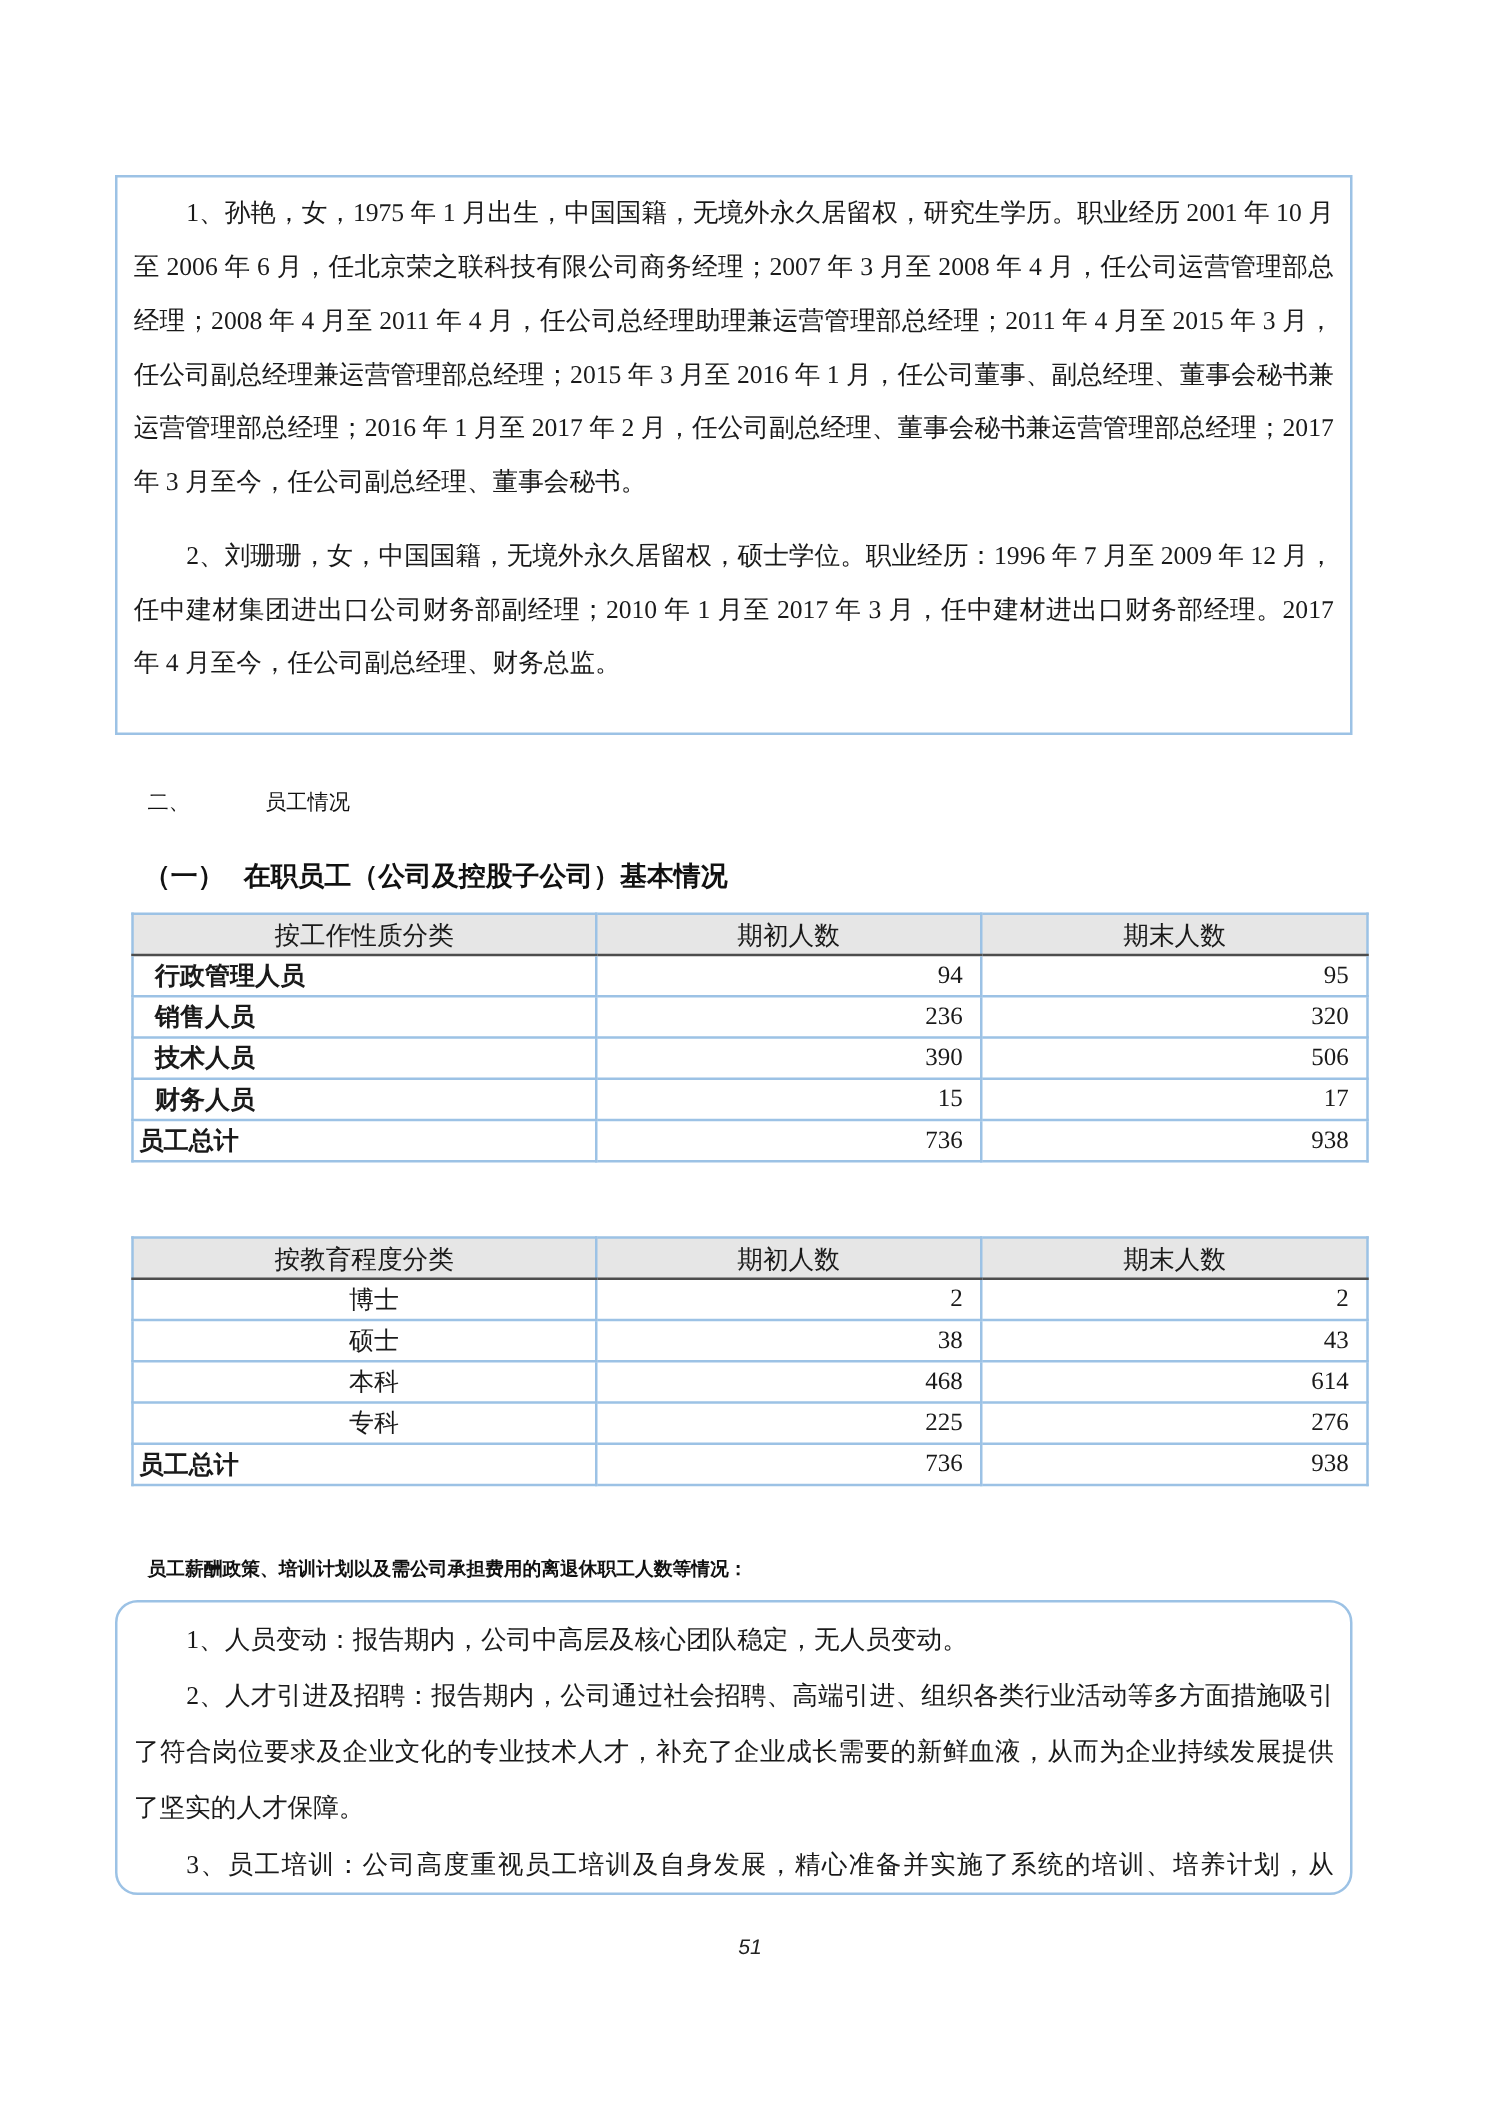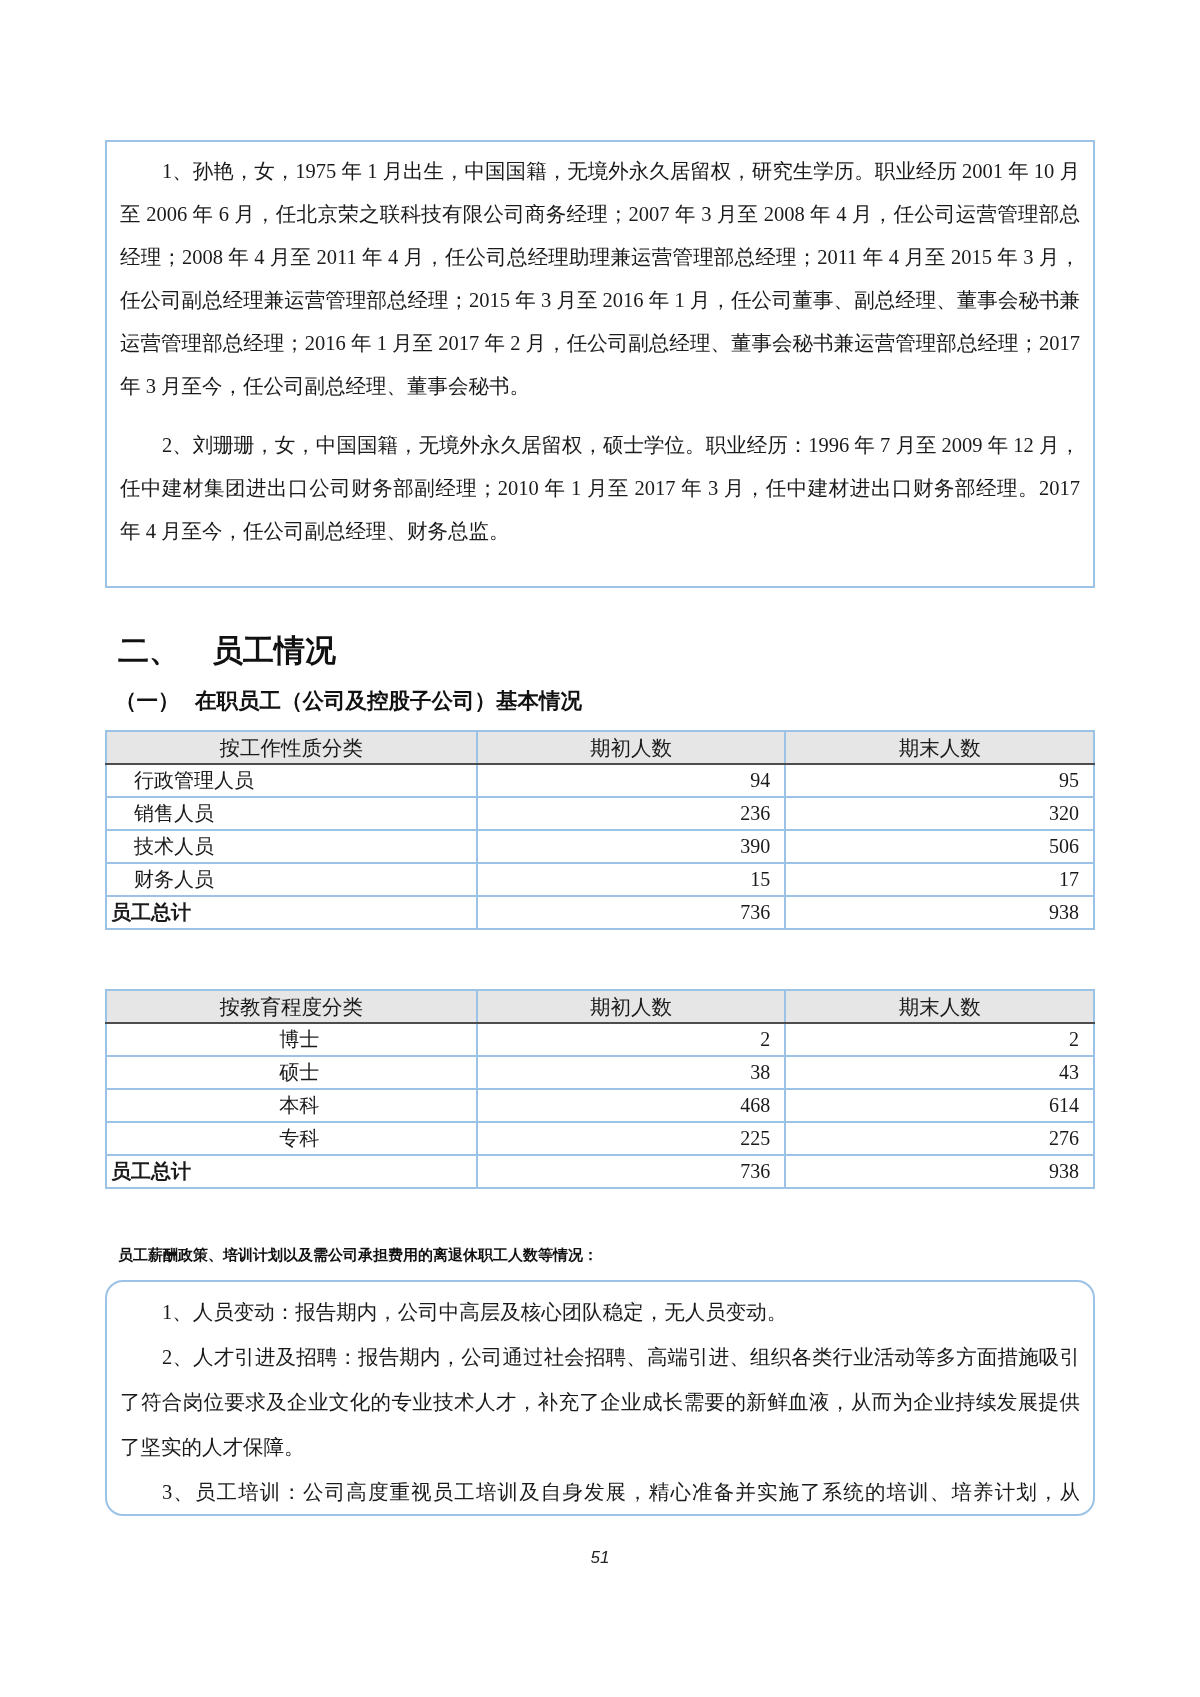--- a/index.html
+++ b/index.html
@@ -9,21 +9,21 @@
     height: 1697px;
     background: #ffffff;
     font-family: "Liberation Serif", "DejaVu Serif", serif;
     color: #1a1a1a;
     overflow: hidden;
   }
 
   
   .text-box {
     position: absolute;
-    left: 105px;
+    left: 92px;
     width: 990px;
     border: 2px solid #9CC2E5;
     box-sizing: border-box;
     padding: 8px 13px 4px 13px;
     overflow: hidden;
     background: #ffffff;
   }
   .box-bios { top: 140px; height: 448px; }
   .box-policy { top: 1280px; height: 236px; border-radius: 18px; }
 
@@ -36,21 +36,21 @@
   }
   .body-para + .body-para { margin-top: 16px; }
   .box-policy .body-para { line-height: 45px; }
   .box-policy .body-para + .body-para { margin-top: 0; }
   .fill-last { text-align-last: justify; }
 
   
   .h-main {
     position: absolute; left: 118px; top: 630px;
     font-family: "Liberation Sans", "DejaVu Sans", sans-serif;
-    font-weight: bold; font-size: 31px; color: #111;
+    font-weight: normal; font-size: 17px; color: #111;
   }
   .h-main .h-num { display: inline-block; width: 94px; }
   .h-sub {
     position: absolute; left: 115px; top: 686px;
     font-family: "Liberation Sans", "DejaVu Sans", sans-serif;
     font-weight: bold; font-size: 21.5px; color: #111;
   }
   .h-sub .h-num { display: inline-block; width: 80px; }
   .h-policy {
     position: absolute; left: 118px; top: 1246px;
@@ -74,21 +74,21 @@
     border: 2px solid #9CC2E5;
     border-bottom: 2px solid #4D4D4D;
     font-weight: normal; font-size: 20.5px;
     height: 29px; text-align: center; padding: 1px 4px;
   }
   .emp-table td {
     border: 2px solid #9CC2E5;
     height: 29px; padding: 1px 4px;
     font-weight: normal;
   }
-  td.c-left  { text-align: left;  padding-left: 27px; }
+  td.c-left  { text-align: left;  padding-left: 17px; font-weight: bold; }
   td.c-center{ text-align: center; padding-left: 20px; }
   td.c-num   { text-align: right; padding-right: 14px; }
   td.c-total { text-align: left; font-weight: bold; }
 
   .page-number {
     position: absolute; left: 0; right: 0; top: 1548px;
     text-align: center;
     font-family: "Liberation Sans", "DejaVu Sans", sans-serif;
     font-size: 17px; color: #222; font-style: italic;
   }

